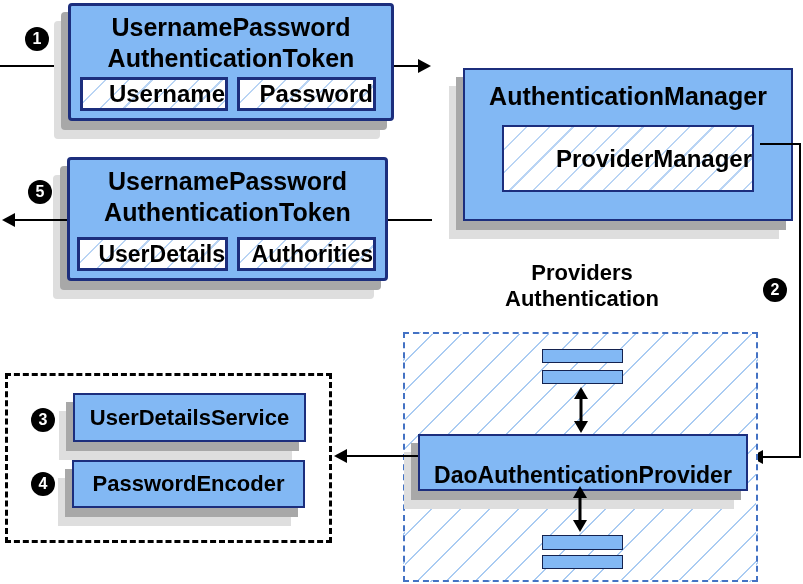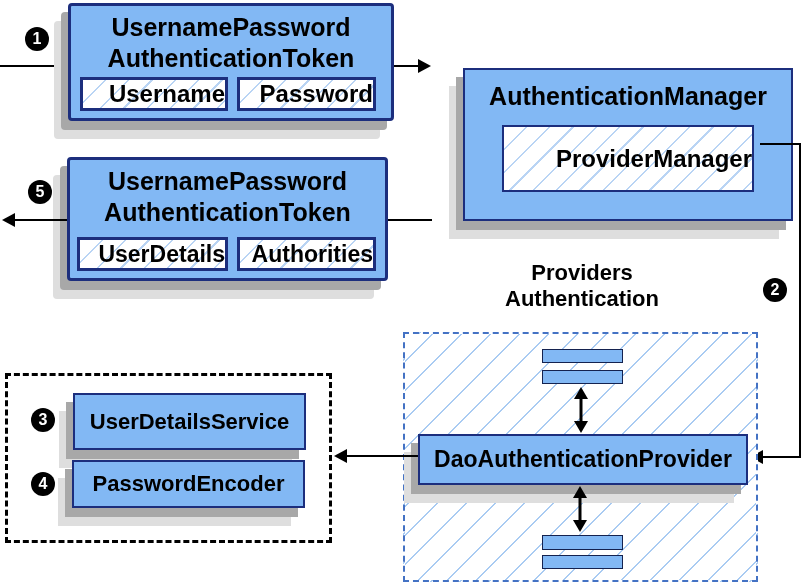--- a/index.html
+++ b/index.html
@@ -106,40 +106,40 @@
 
   <div class="stub-bar" style="left:542px;top:349px;width:81px;height:14px;"></div>
   <div class="stub-bar" style="left:542px;top:370px;width:81px;height:14px;"></div>
 
   <svg class="dblarrow" style="left:572px;top:387px;" width="18" height="46">
     <line x1="9" y1="8" x2="9" y2="38" stroke="#000" stroke-width="3"></line>
     <polygon points="9,0 2,12 16,12" fill="#000"></polygon>
     <polygon points="9,46 2,34 16,34" fill="#000"></polygon>
   </svg>
 
-  <div class="node label-node" style="left:418px;top:434px;width:330px;height:51px;font-size:23px;">
+  <div class="node label-node" style="left:418px;top:434px;width:330px;height:57px;font-size:23px;align-items:flex-end;">
     <span>DaoAuthenticationProvider</span>
   </div>
 
   <svg class="dblarrow" style="left:571px;top:486px;" width="18" height="46">
     <line x1="9" y1="8" x2="9" y2="38" stroke="#000" stroke-width="3"></line>
     <polygon points="9,0 2,12 16,12" fill="#000"></polygon>
     <polygon points="9,46 2,34 16,34" fill="#000"></polygon>
   </svg>
 
   <div class="stub-bar" style="left:542px;top:535px;width:81px;height:15px;"></div>
   <div class="stub-bar" style="left:542px;top:555px;width:81px;height:14px;"></div>
 
   <div class="hline" style="left:347px;top:455px;width:71px;"></div>
   <div class="ah-left" style="left:334px;top:449px;"></div>
 
   <div class="dotted-box" style="left:5px;top:373px;width:327px;height:170px;"></div>
 
   <div class="badge" style="left:31px;top:408px;">3</div>
-  <div class="node label-node" style="left:73px;top:393px;width:233px;height:57px;font-size:22px;">
+  <div class="node label-node" style="left:73px;top:393px;width:233px;height:49px;font-size:22px;">
     <span>UserDetailsService</span>
   </div>
 
   <div class="badge" style="left:31px;top:472px;">4</div>
   <div class="node label-node" style="left:72px;top:460px;width:233px;height:48px;font-size:22px;">
     <span>PasswordEncoder</span>
   </div>
 
 </div>
 

